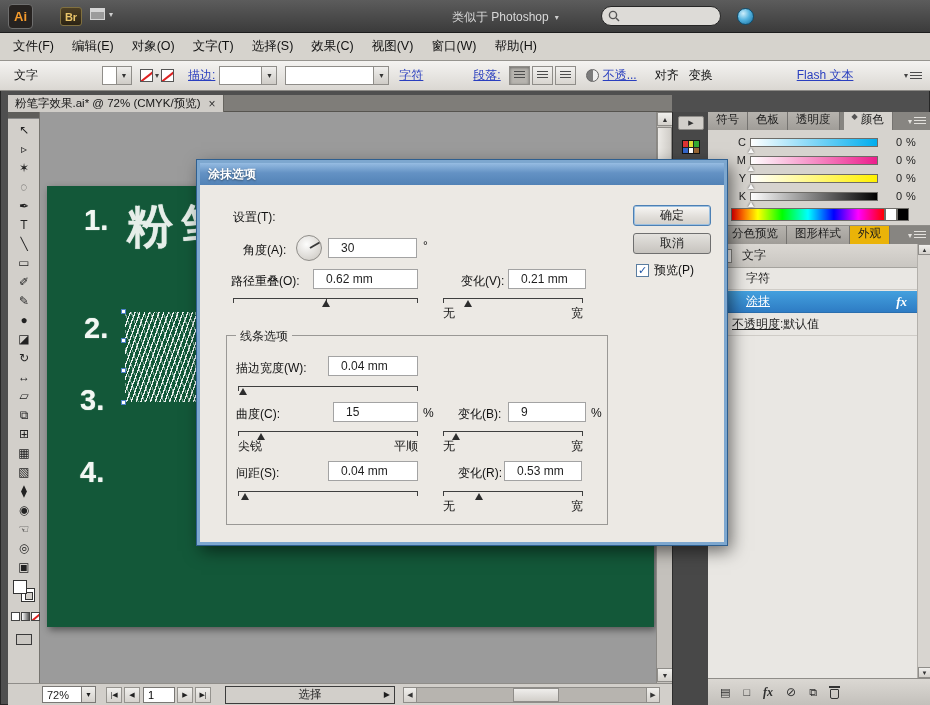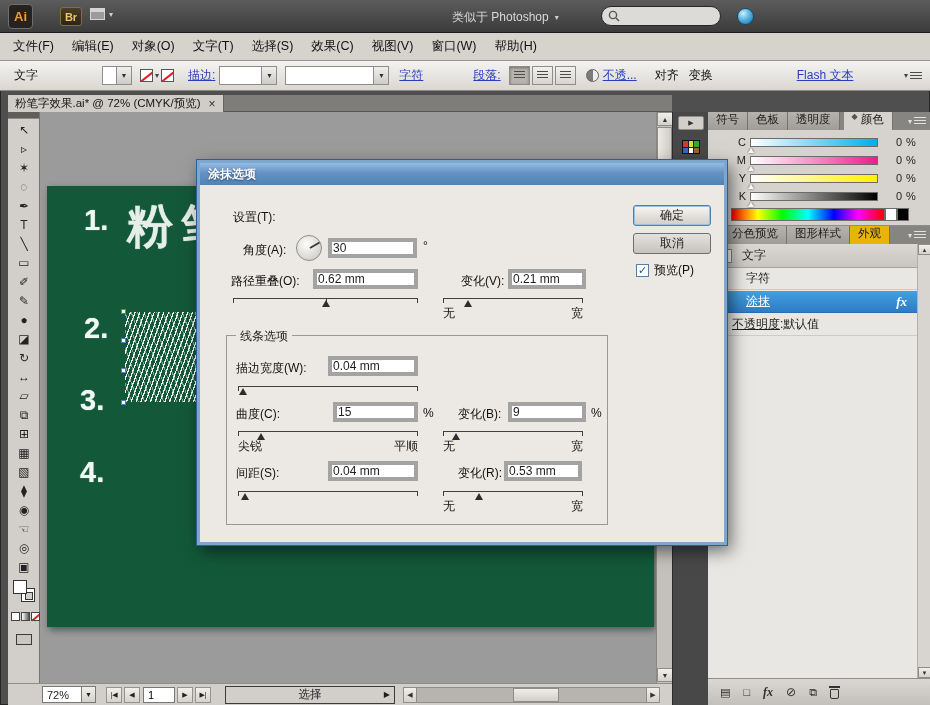--- a/index.html
+++ b/index.html
@@ -103,21 +103,21 @@
 .statbox{width:170px;height:18px;border:1px solid #3c3c3c;margin-left:14px;display:flex;align-items:center;justify-content:center;position:relative;font-size:11.5px}
 .statfly{position:absolute;right:4px;font-size:8px}
 .hscroll{flex:1;height:16px;display:flex;align-items:center;margin:0 12px 0 8px}
 .hbtn{width:14px;height:16px;background:linear-gradient(#f0efec,#d4d1cc);border:1px solid #8f8d89;font-size:7px;display:flex;align-items:center;justify-content:center;color:#333}
 .htrack{flex:1;height:16px;background:#b7b4af;border:1px solid #8f8d89;border-left:none;border-right:none;position:relative}
 .hthumb{position:absolute;left:42%;top:0;width:46px;height:14px;background:linear-gradient(#efeeec,#d2cfca);border:1px solid #8f8d89}
 
 .dialog{left:197px;top:160px;width:530px;height:385px;background:#ece9e4;border:3px solid #7da7cf;outline:1px solid #2f5f8f;box-shadow:4px 6px 16px rgba(0,0,0,.55);z-index:50}
 .dlgtitle{left:0;top:0;width:524px;height:22px;background:linear-gradient(#96bce2,#6492c4 45%,#5282b6);display:flex;align-items:center;padding-left:8px;color:#fff;font-weight:bold;font-size:12px;text-shadow:0 1px 2px rgba(0,0,0,.45)}
 .lbl{font-size:12px;color:#111}
-.field{background:#fff;border:4px solid #a3a3a3;display:flex;align-items:center;padding-left:1px;font-size:12px;height:20px}
+.field{background:#fff;border:1px solid #a3a3a3;display:flex;align-items:center;padding-left:12px;font-size:12px;height:20px}
 .combo{background:#fff;border:1px solid #7a93ad;display:flex;align-items:center;padding-left:3px;position:relative;height:20px}
 .combosel{background:#2e62c8;color:#fff;padding:1px 16px 1px 3px;font-size:12px}
 .combobtn{position:absolute;right:1px;top:1px;bottom:1px;width:17px;background:linear-gradient(#f4f3f1,#d3d0cb);border:1px solid #9a9895;display:flex;align-items:center;justify-content:center;font-size:7px;color:#333}
 .dial{width:26px;height:26px;border-radius:50%;background:radial-gradient(circle at 40% 35%,#fdfdfc,#d8d5d0 70%,#b5b2ad);border:1px solid #8f8d89}
 .needle{position:absolute;left:12px;bottom:12px;width:2px;height:11px;background:#3a3a3a;transform-origin:50% 100%;transform:rotate(60deg)}
 .slider{height:8px;border-top:1px solid #3f3f3f}
 .tickm{position:absolute;top:0;width:1px;height:4px;background:#3f3f3f}
 .sthumb{position:absolute;top:1px;width:0;height:0;border-left:4px solid transparent;border-right:4px solid transparent;border-bottom:7px solid #2d2d2d;margin-left:-4px}
 .slabels{display:flex;justify-content:space-between;font-size:12px;color:#151515}
 .group{border:1px solid #9a9895}

